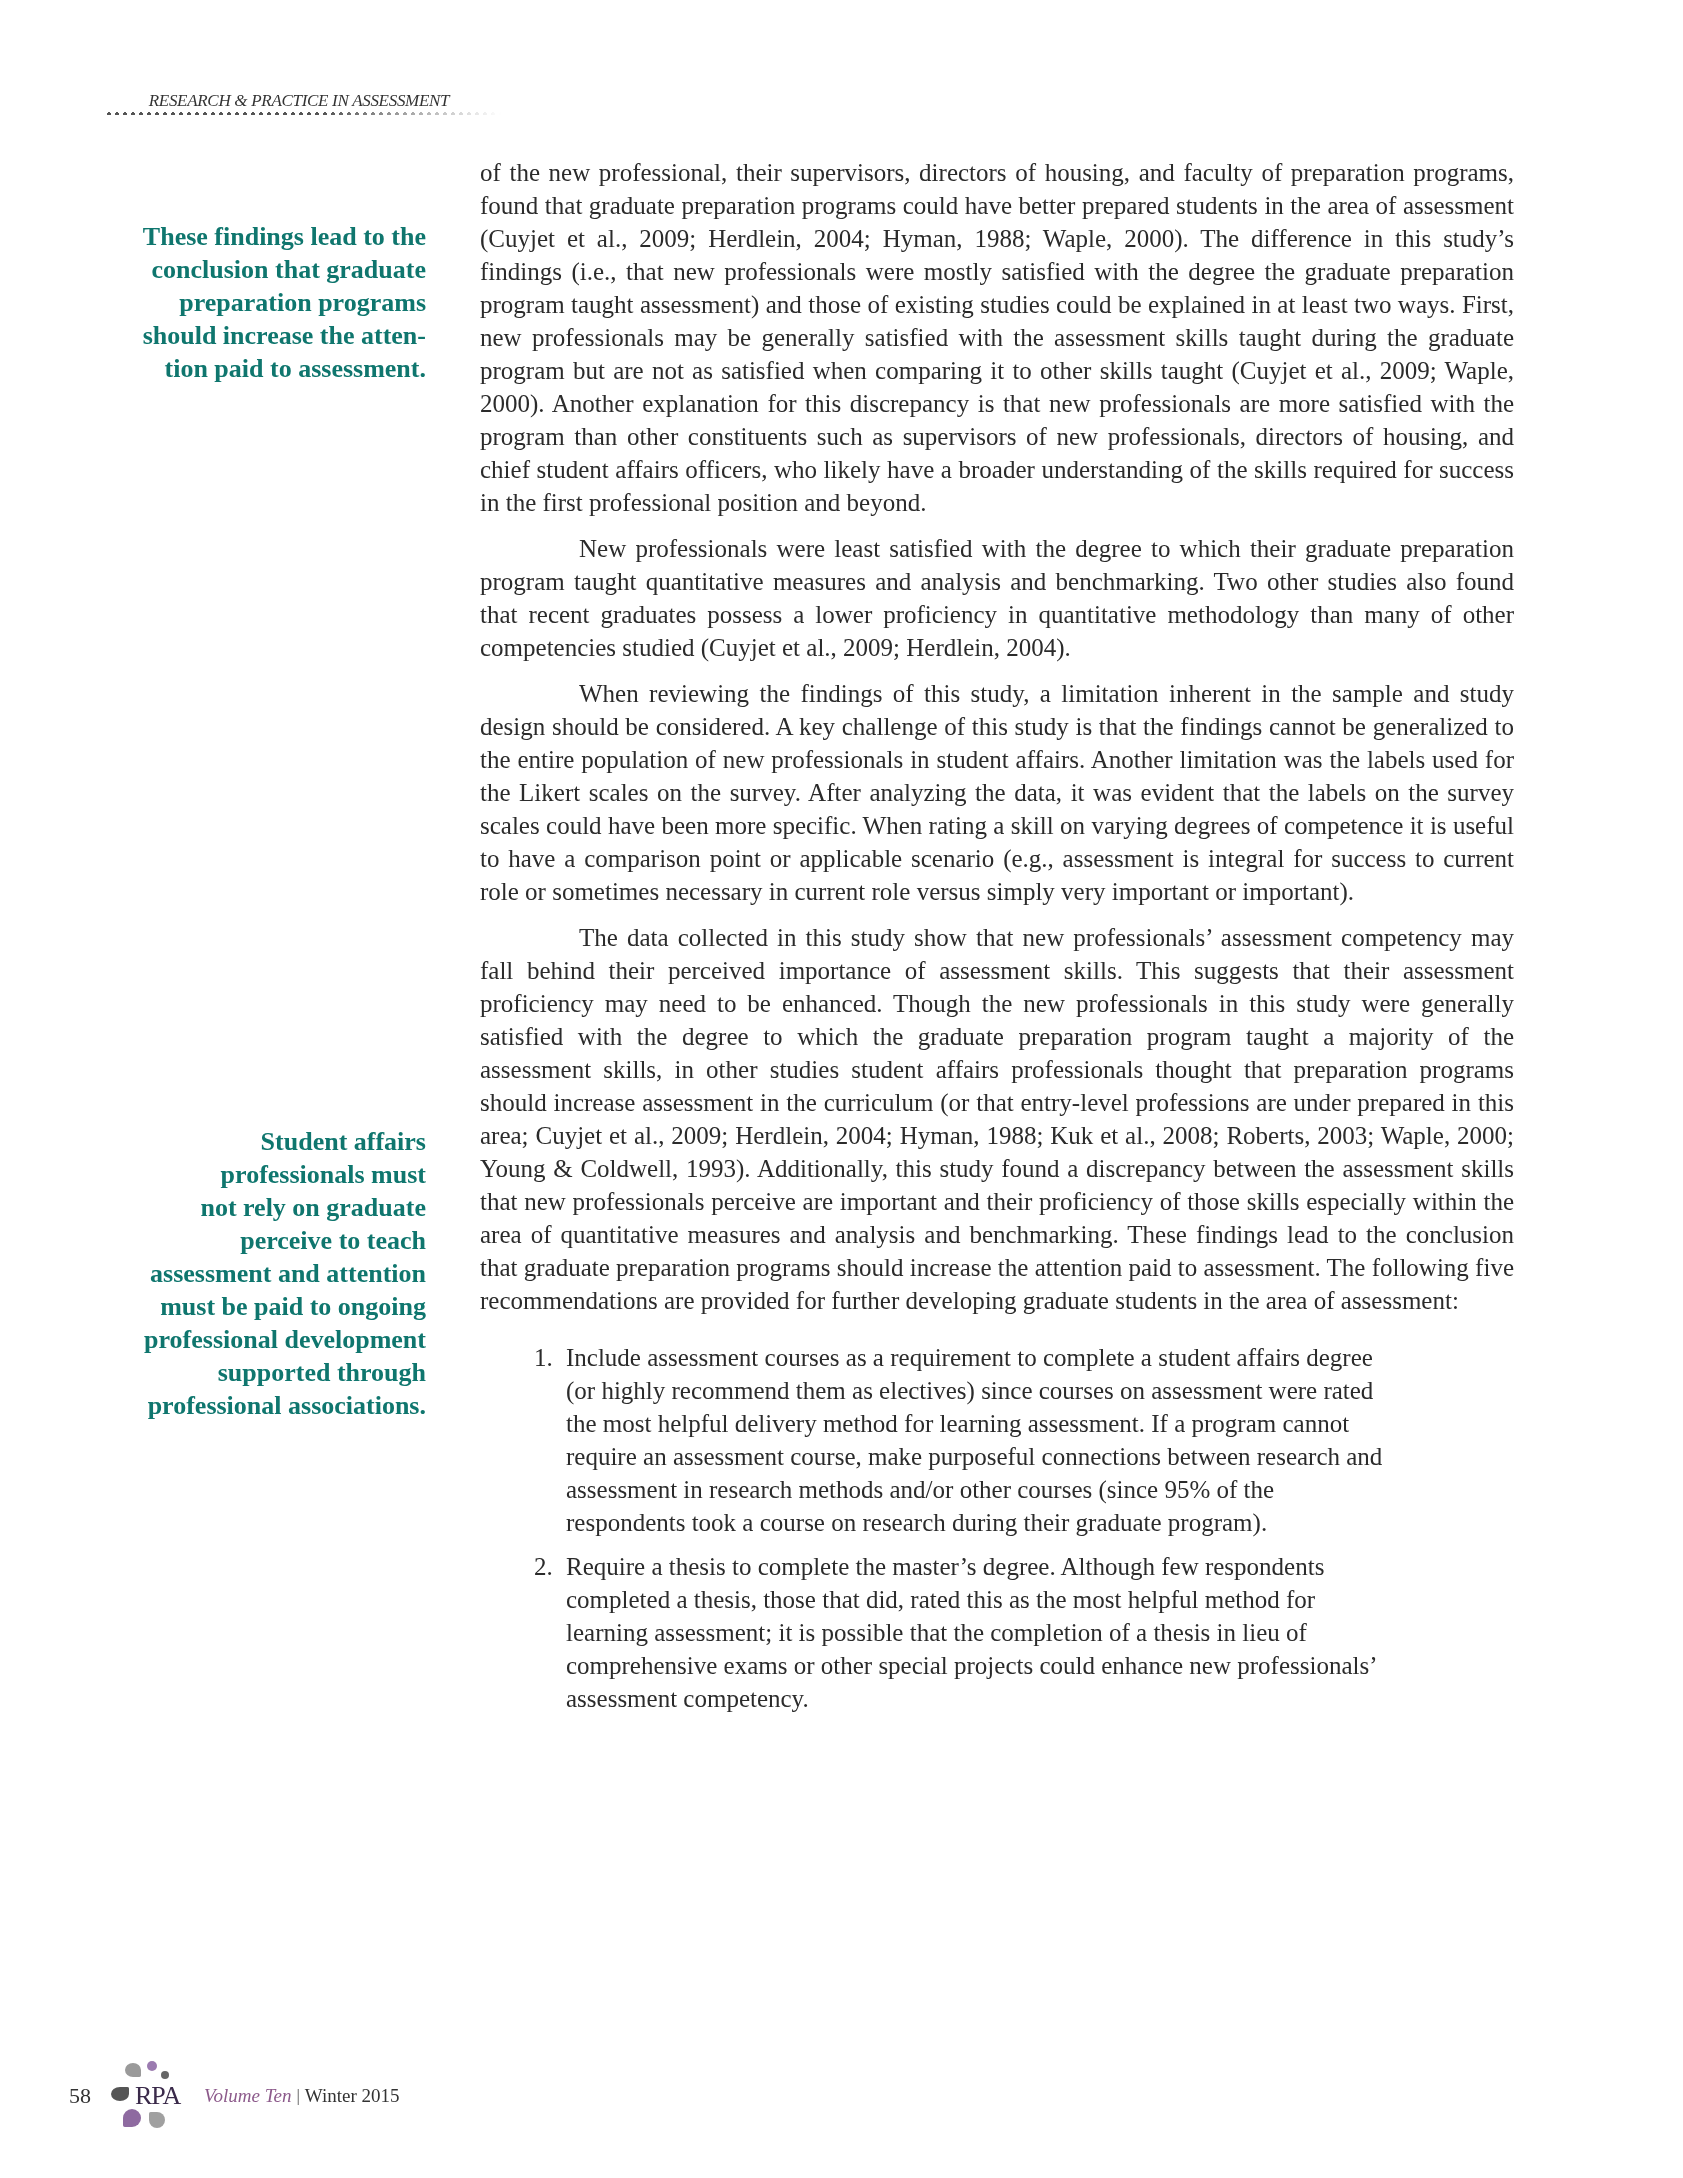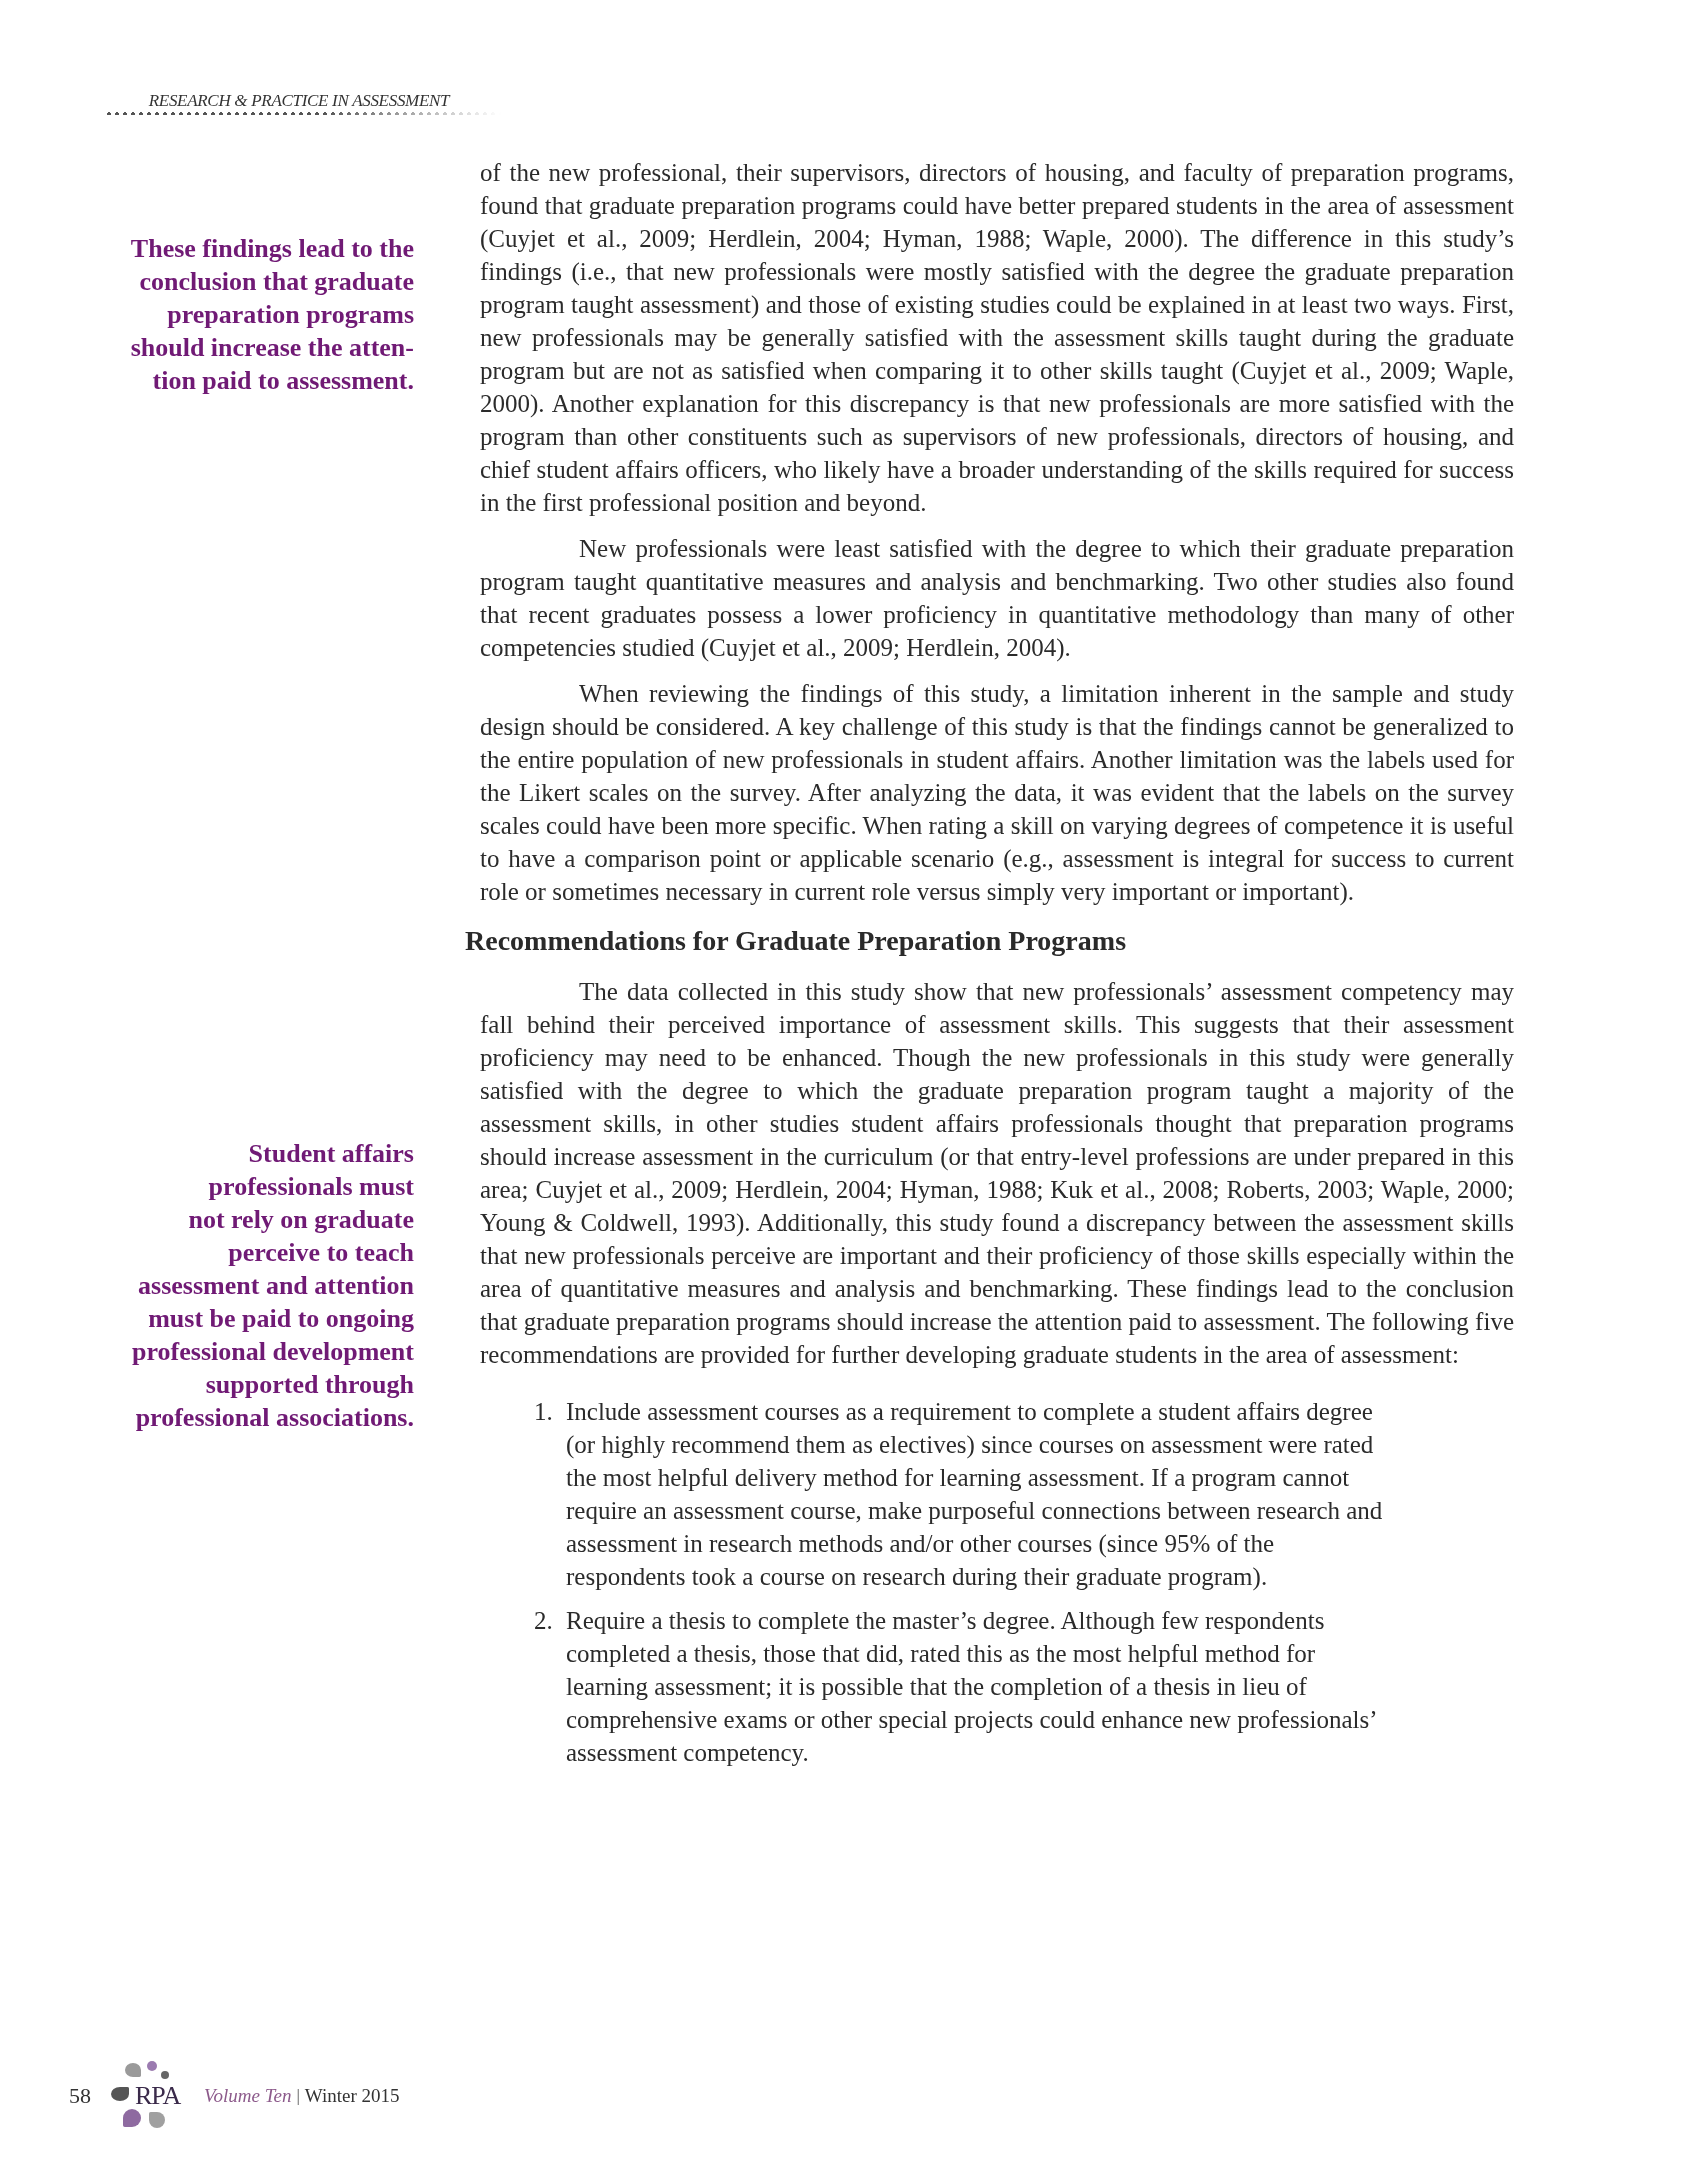--- a/index.html
+++ b/index.html
@@ -11,22 +11,22 @@
   .running-header .title { font-family: "Liberation Serif", serif; font-style: italic; font-size: 17px;
                            letter-spacing: -0.3px; color: #333; white-space: nowrap; }
   .running-header .dots { margin-left: 8px; width: 396px; height: 6px;
      background-image: radial-gradient(circle, #555 1.6px, transparent 1.9px);
      background-size: 8px 6px; background-repeat: repeat-x;
      -webkit-mask-image: linear-gradient(to right, #000 55%, transparent 100%);
      mask-image: linear-gradient(to right, #000 55%, transparent 100%); }
 
   
   .pull-quote { position: absolute; right: 1257px; width: 337px; text-align: right;
-                font-family: "Liberation Serif", serif; font-weight: bold; color: #701a75;
-                font-size: 26px; line-height: 33px; margin: 12px; }
+                font-family: "Liberation Serif", serif; font-weight: bold; color: #0f766e;
+                font-size: 26px; line-height: 33px; margin: 0; }
   .pq-1 { top: 220px; }
   .pq-2 { top: 1125px; }
 
   
   .main { position: absolute; left: 465px; top: 156px; width: 1049px;
           font-family: "Liberation Serif", serif; font-size: 25px; line-height: 33px; color: #2b2b2b; }
   .main p { margin: 0 0 13px 15px; text-align: justify; hyphens: none; }
   .main p.indent { text-indent: 99px; }
   .main h2 { font-family: "Liberation Serif", serif; font-weight: bold; font-size: 28px; line-height: 33px;
              margin: 16px 0 18px 0; color: #2a2a2a; }
@@ -73,21 +73,20 @@
   <span>supported through</span><br>
   <span>professional associations.</span>
 </p>
 
 <div class="main">
   <p>of the new professional, their supervisors, directors of housing, and faculty of preparation programs, found that graduate preparation programs could have better prepared students in the area of assessment (Cuyjet et al., 2009; Herdlein, 2004; Hyman, 1988; Waple, 2000). The difference in this study’s findings (i.e., that new professionals were mostly satisfied with the degree the graduate preparation program taught assessment) and those of existing studies could be explained in at least two ways. First, new professionals may be generally satisfied with the assessment skills taught during the graduate program but are not as satisfied when comparing it to other skills taught (Cuyjet et al., 2009; Waple, 2000). Another explanation for this discrepancy is that new professionals are more satisfied with the program than other constituents such as supervisors of new professionals, directors of housing, and chief student affairs officers, who likely have a broader understanding of the skills required for success in the first professional position and beyond.</p>
   <p class="indent">New professionals were least satisfied with the degree to which their graduate preparation program taught quantitative measures and analysis and benchmarking. Two other studies also found that recent graduates possess a lower proficiency in quantitative methodology than many of other competencies studied (Cuyjet et al., 2009; Herdlein, 2004).</p>
 
   <p class="indent">When reviewing the findings of this study, a limitation inherent in the sample and study design should be considered. A key challenge of this study is that the findings cannot be generalized to the entire population of new professionals in student affairs. Another limitation was the labels used for the Likert scales on the survey. After analyzing the data, it was evident that the labels on the survey scales could have been more specific. When rating a skill on varying degrees of competence it is useful to have a comparison point or applicable scenario (e.g., assessment is integral for success to current role or sometimes necessary in current role versus simply very important or important).</p>
 
-  <h2>Recommendations for Graduate Preparation Programs</h2>
   <p class="indent">The data collected in this study show that new professionals’ assessment competency may fall behind their perceived importance of assessment skills. This suggests that their assessment proficiency may need to be enhanced. Though the new professionals in this study were generally satisfied with the degree to which the graduate preparation program taught a majority of the assessment skills, in other studies student affairs professionals thought that preparation programs should increase assessment in the curriculum (or that entry-level professions are under prepared in this area; Cuyjet et al., 2009; Herdlein, 2004; Hyman, 1988; Kuk et al., 2008; Roberts, 2003; Waple, 2000; Young &amp; Coldwell, 1993). Additionally, this study found a discrepancy between the assessment skills that new professionals perceive are important and their proficiency of those skills especially within the area of quantitative measures and analysis and benchmarking. These findings lead to the conclusion that graduate preparation programs should increase the attention paid to assessment. The following five recommendations are provided for further developing graduate students in the area of assessment:</p>
 
   <ol>
     <li>
       <span class="num">1.</span>
       <span class="txt">Include assessment courses as a requirement to complete a student affairs degree (or highly recommend them as electives) since courses on assessment were rated the most helpful delivery method for learning assessment. If a program cannot require an assessment course, make purposeful connections between research and assessment in research methods and/or other courses (since 95% of the respondents took a course on research during their graduate program).</span>
     </li>
     <li>
       <span class="num">2.</span>
       <span class="txt">Require a thesis to complete the master’s degree. Although few respondents completed a thesis, those that did, rated this as the most helpful method for learning assessment; it is possible that the completion of a thesis in lieu of comprehensive exams or other special projects could enhance new professionals’ assessment competency.</span>

